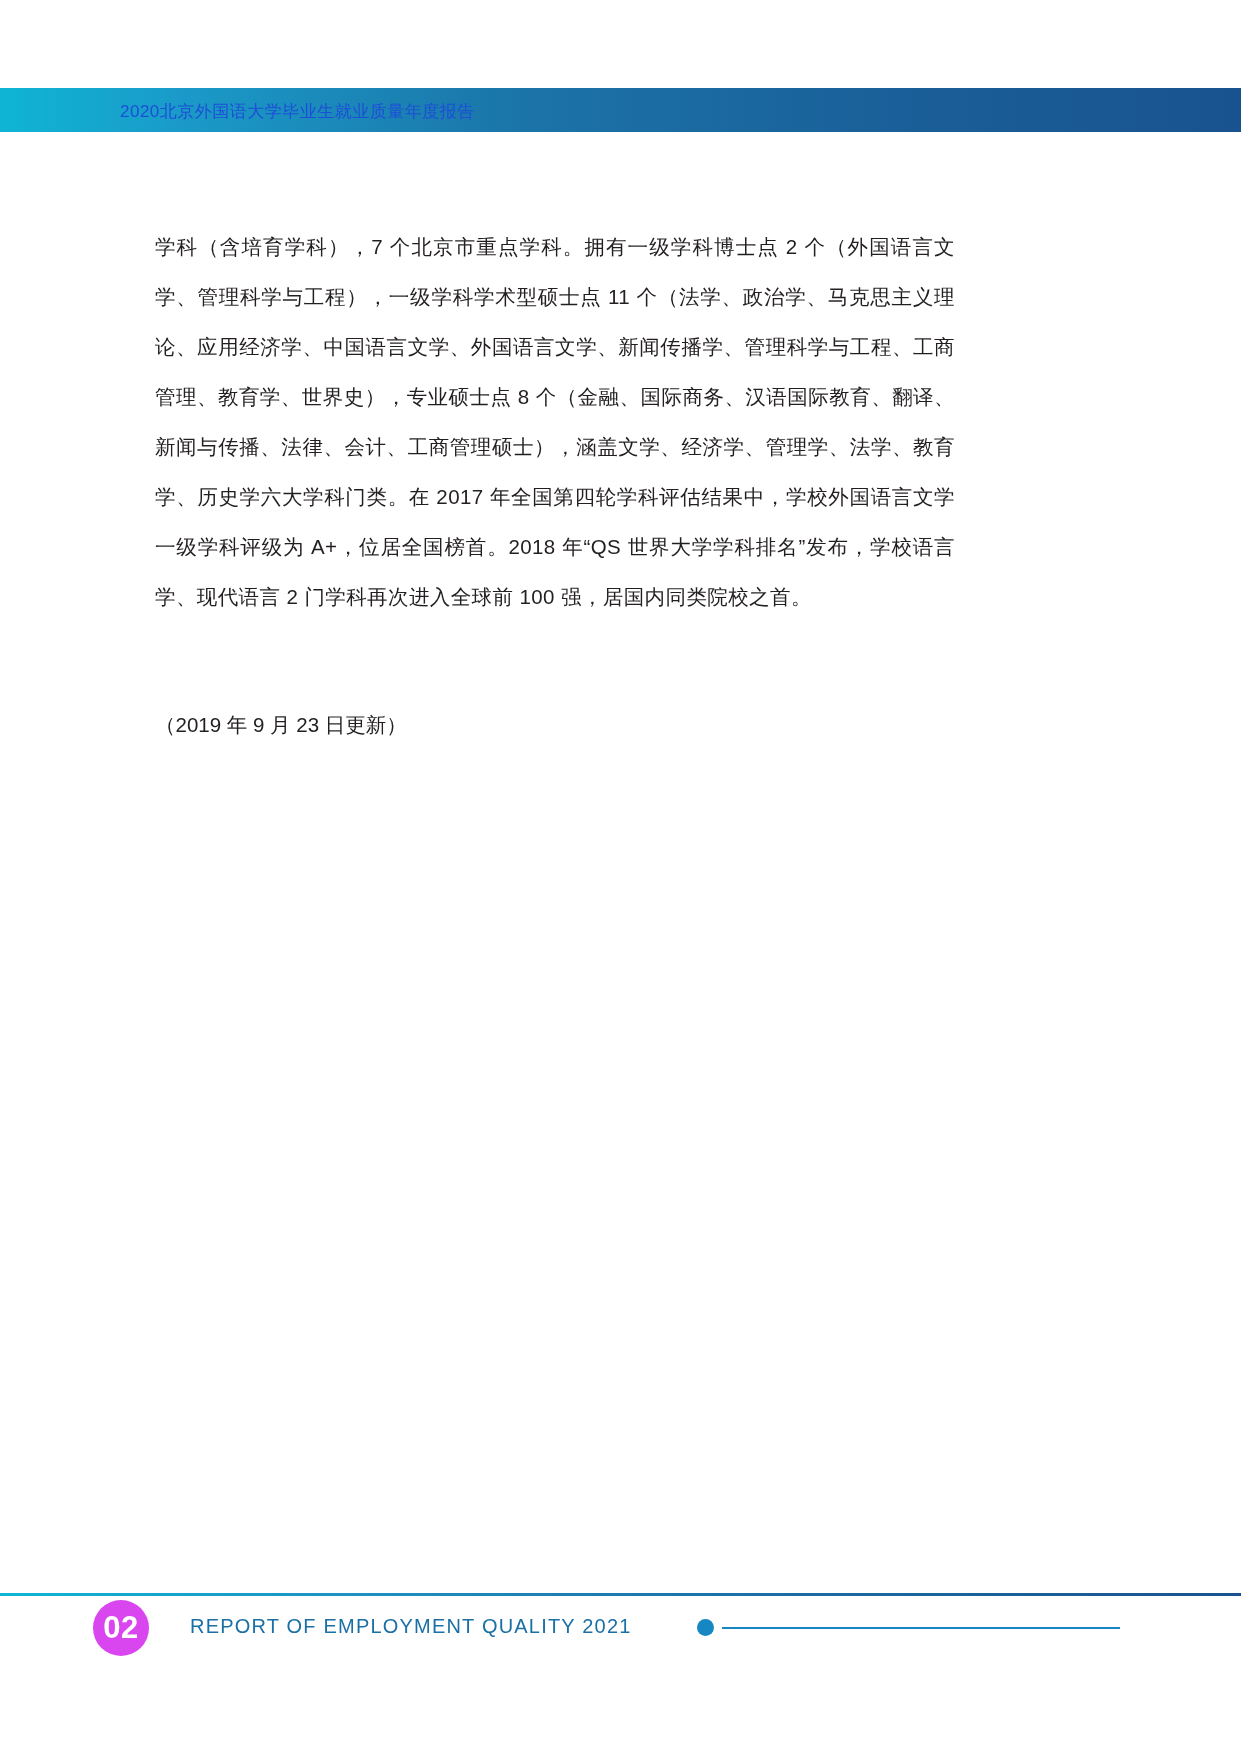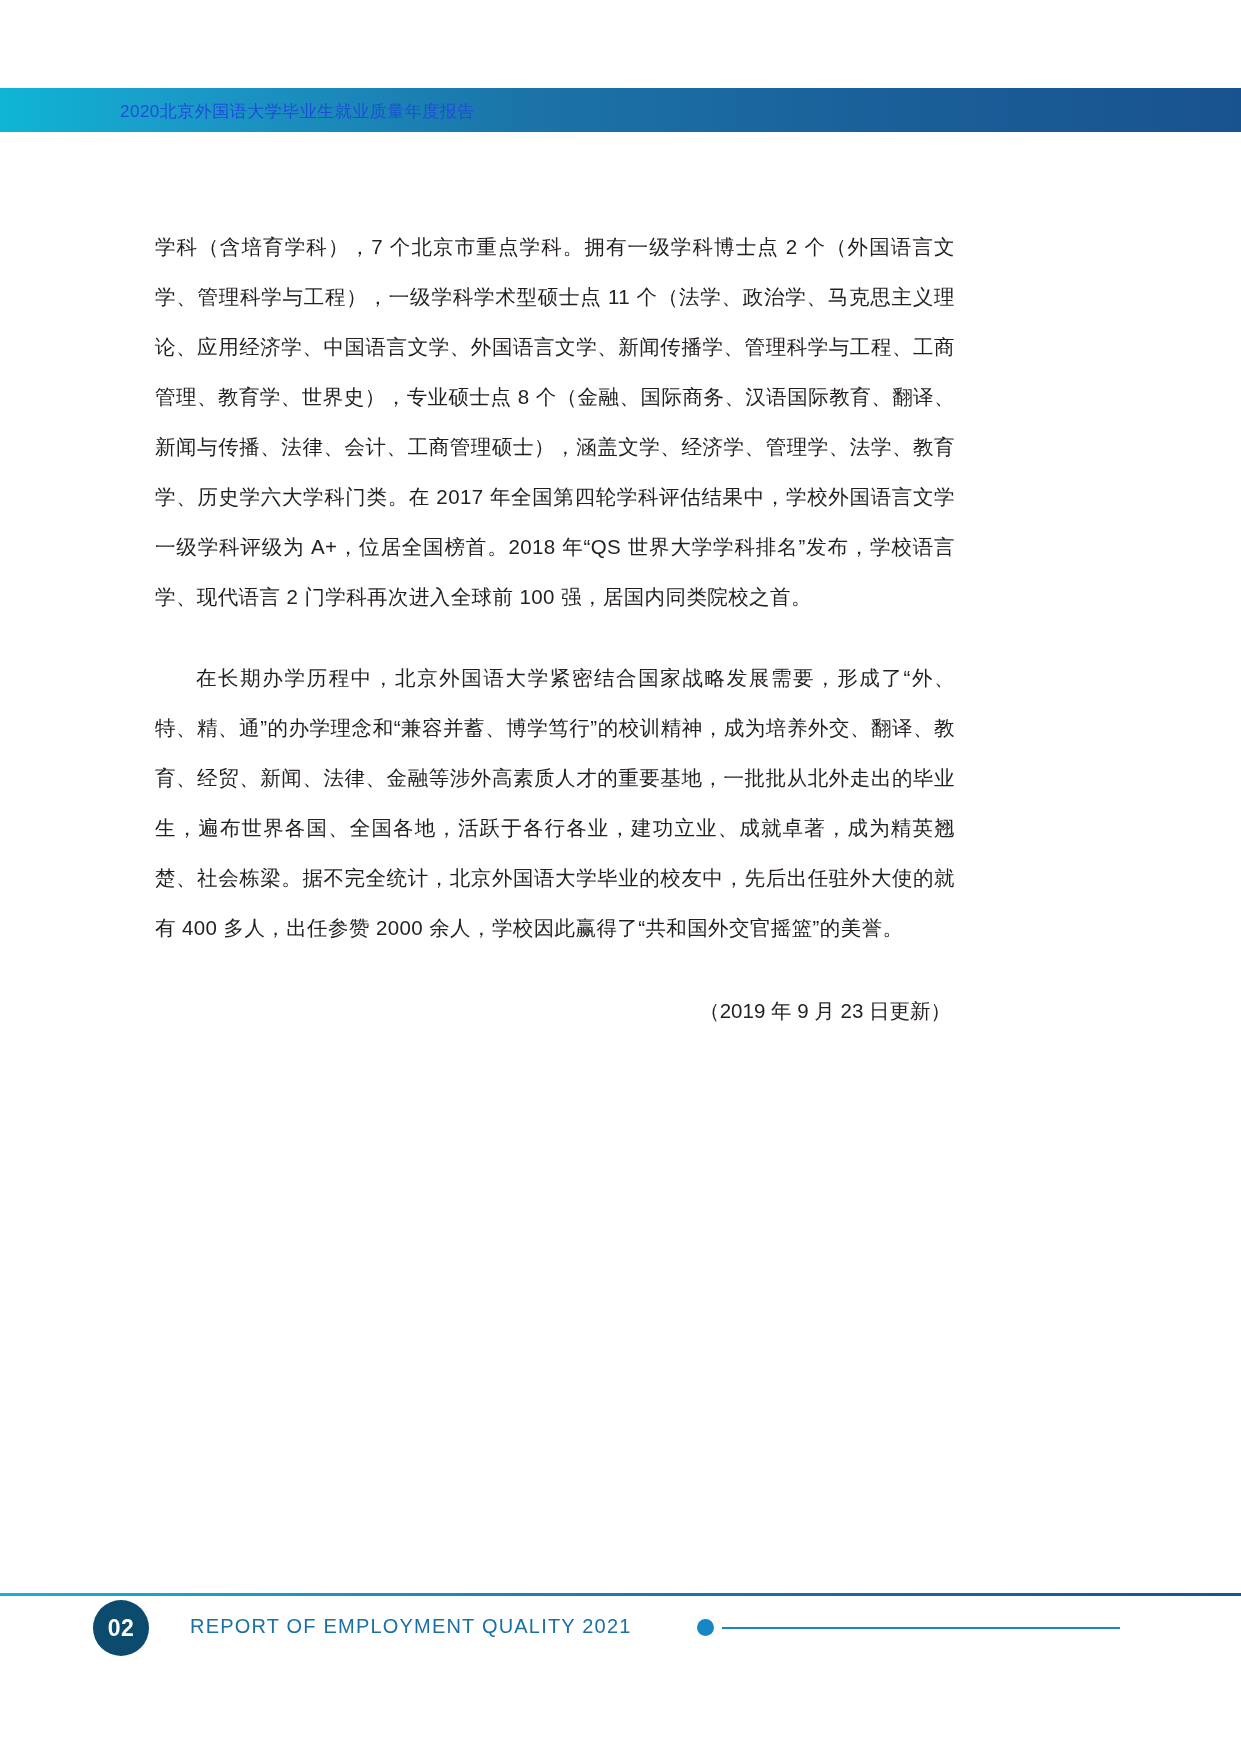--- a/index.html
+++ b/index.html
@@ -51,47 +51,46 @@
     color: #231f20;
     margin: 0 0 31px 0;
   }
   .para.indent {
     text-indent: 2em;
   }
   .para.last {
     margin-bottom: 0;
   }
   .date-line {
-    margin-top: 38px;
+    margin-top: 83px;
     font-size: 20.5px;
     line-height: 40px;
-    text-align: right;
     color: #231f20;
     padding-right: 4px;
   }
 
   
   .footer-rule {
     position: absolute;
     left: 0;
     top: 1593px;
     width: 1241px;
     height: 3px;
     background: linear-gradient(to right, #0fb5d4 0%, #1e8fc0 30%, #1b6ba2 65%, #19538f 100%);
   }
   .page-badge {
     position: absolute;
     left: 93px;
     top: 1600px;
     width: 56px;
     height: 56px;
     border-radius: 50%;
-    background: #0c4a6e;
+    background: #d946ef;
     color: #ffffff;
-    font-size: 23px;
+    font-size: 31px;
     font-weight: bold;
     display: flex;
     align-items: center;
     justify-content: center;
     letter-spacing: 0.5px;
   }
   .footer-text {
     position: absolute;
     left: 190px;
     top: 1615px;
@@ -119,21 +118,20 @@
   }
 </style>
 </head>
 <body>
 
 <div class="header-bar"></div>
 <div class="header-title">2020北京外国语大学毕业生就业质量年度报告</div>
 
 <div class="content">
   <p class="para">学科（含培育学科），7 个北京市重点学科。拥有一级学科博士点 2 个（外国语言文学、管理科学与工程），一级学科学术型硕士点 11 个（法学、政治学、马克思主义理论、应用经济学、中国语言文学、外国语言文学、新闻传播学、管理科学与工程、工商管理、教育学、世界史），专业硕士点 8 个（金融、国际商务、汉语国际教育、翻译、新闻与传播、法律、会计、工商管理硕士），涵盖文学、经济学、管理学、法学、教育学、历史学六大学科门类。在 2017 年全国第四轮学科评估结果中，学校外国语言文学一级学科评级为 A+，位居全国榜首。2018 年“QS 世界大学学科排名”发布，学校语言学、现代语言 2 门学科再次进入全球前 100 强，居国内同类院校之首。</p>
-  <p class="para indent">在长期办学历程中，北京外国语大学紧密结合国家战略发展需要，形成了“外、特、精、通”的办学理念和“兼容并蓄、博学笃行”的校训精神，成为培养外交、翻译、教育、经贸、新闻、法律、金融等涉外高素质人才的重要基地，一批批从北外走出的毕业生，遍布世界各国、全国各地，活跃于各行各业，建功立业、成就卓著，成为精英翘楚、社会栋梁。据不完全统计，北京外国语大学毕业的校友中，先后出任驻外大使的就有 400 多人，出任参赞 2000 余人，学校因此赢得了“共和国外交官摇篮”的美誉。</p>
   <div class="date-line">（2019 年 9 月 23 日更新）</div>
 </div>
 
 <div class="footer-rule"></div>
 <div class="page-badge">02</div>
 <div class="footer-text">REPORT OF EMPLOYMENT QUALITY 2021</div>
 <div class="footer-dot"></div>
 <div class="footer-line"></div>
 
 </body></html>

